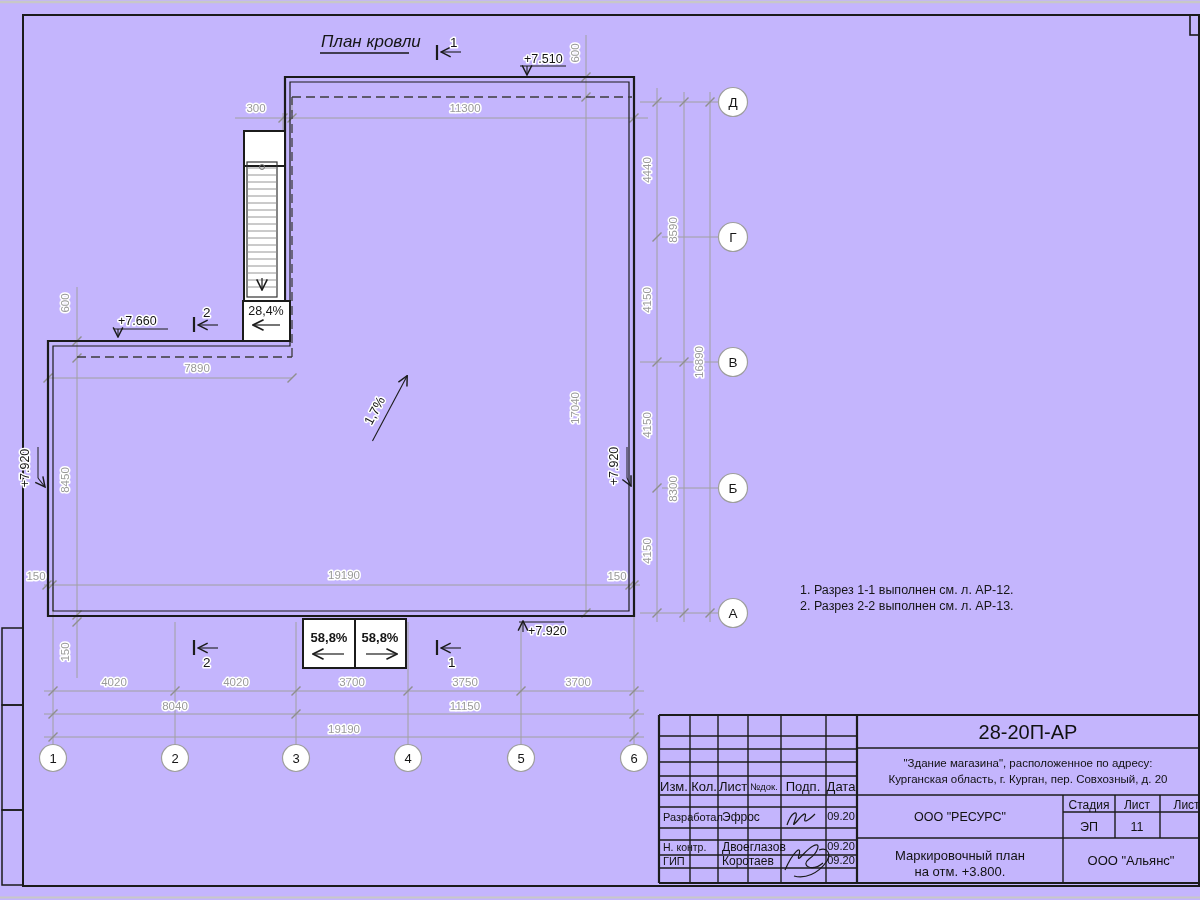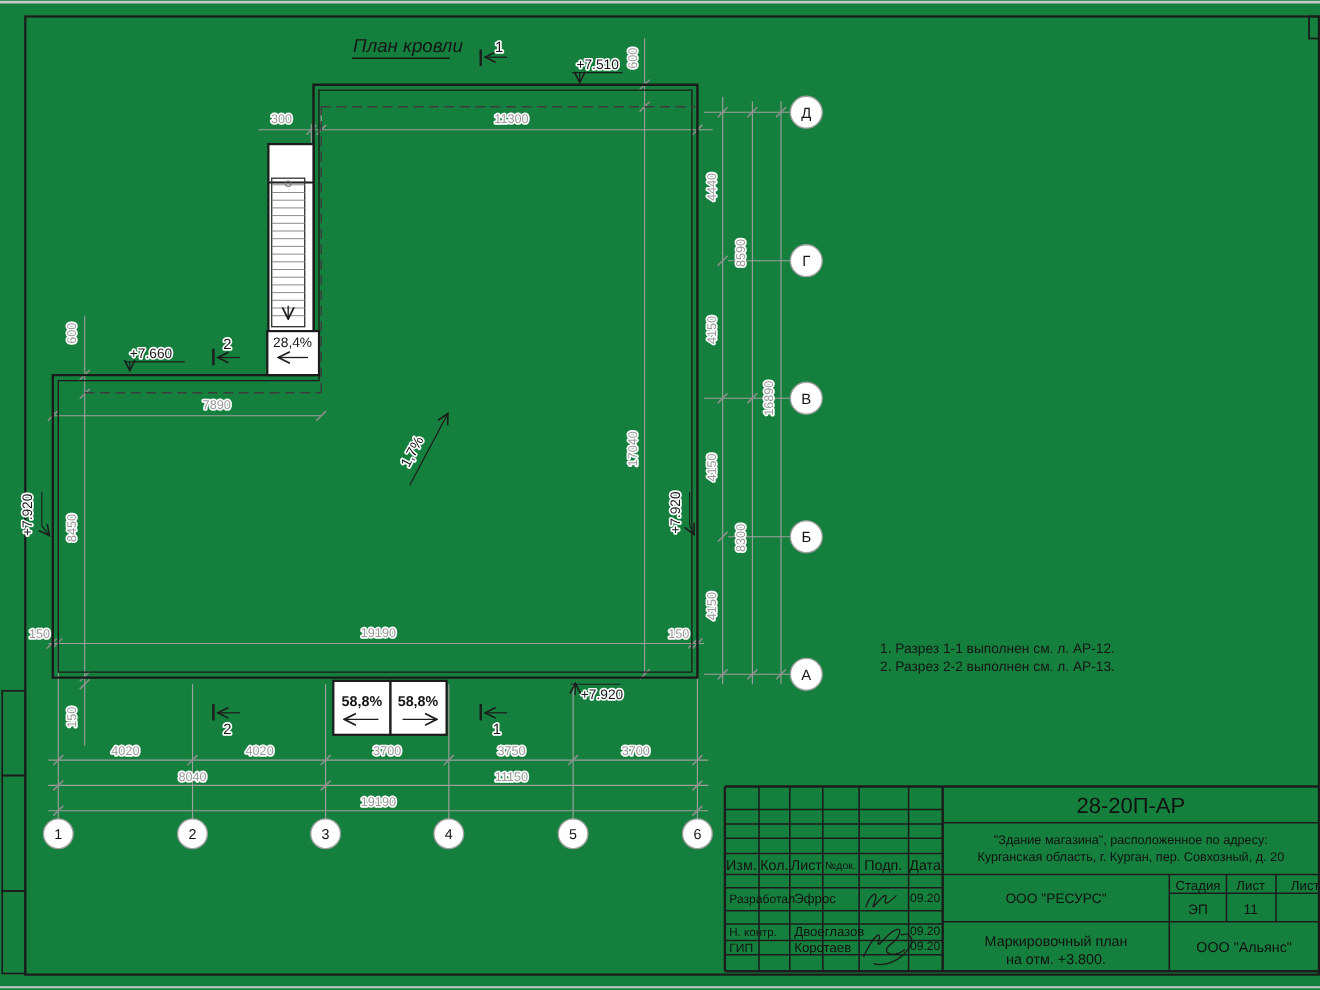--- a/index.html
+++ b/index.html
@@ -1,16 +1,16 @@
 <!DOCTYPE html>
 <html><head>
 <meta charset="utf-8">
 <style>
   html,body{margin:0;padding:0;background:#ffffff;}
-  .page{position:relative;width:1200px;height:900px;background:#15803d;overflow:hidden;}
+  .page{position:relative;width:1200px;height:900px;background:#c4b5fd;overflow:hidden;}
   svg{position:absolute;left:0;top:0;}
   svg text{font-family:"Liberation Sans","DejaVu Sans",sans-serif;}
   .dim{fill:#9a9a9a;paint-order:stroke;stroke:#ffffff;stroke-width:3px;stroke-linejoin:round;}
   .blk{fill:#161616;paint-order:stroke;stroke:#ffffff;stroke-width:3px;stroke-linejoin:round;}
   .tb{fill:#111111;}
   .ttl{fill:#161616;font-style:italic;}
   .gline{stroke:#a0a0a0;stroke-width:1;}
   .wall{stroke:#1b1b1b;fill:none;}
   .tbl{stroke:#1c1c1c;stroke-width:1.4;}
   .tblb{stroke:#1c1c1c;stroke-width:2.2;}

